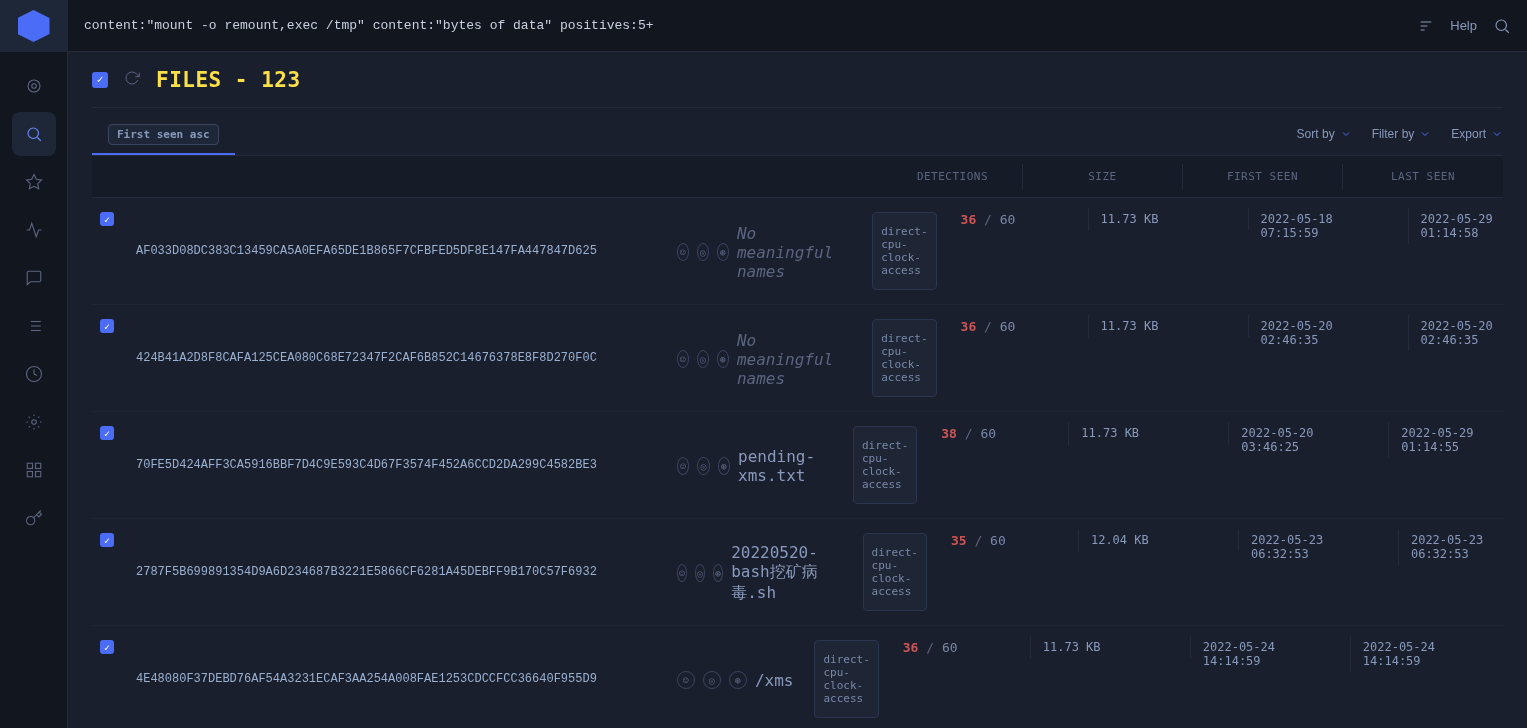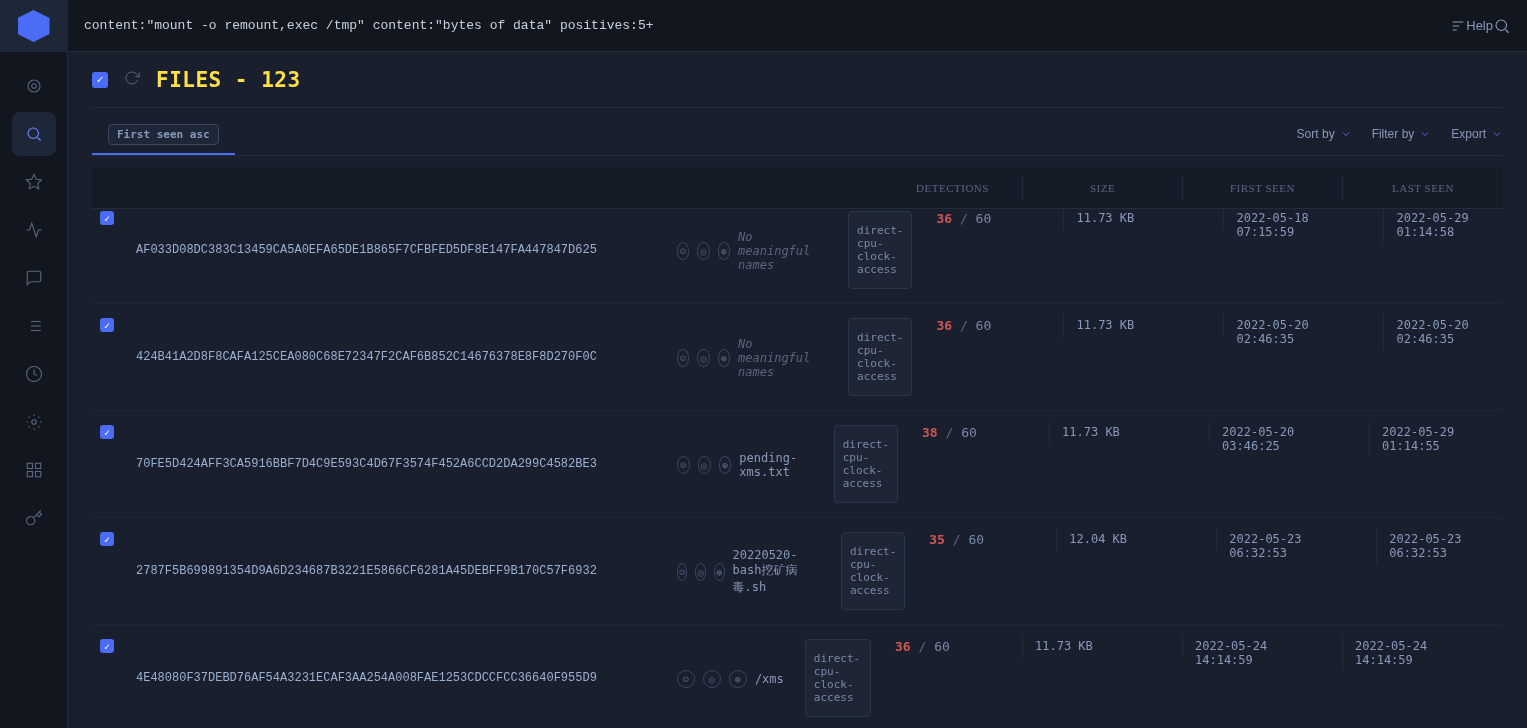--- a/index.html
+++ b/index.html
@@ -87,20 +87,21 @@
       background: transparent;
       border: none;
       outline: none;
       color: #c8d0e0;
       font-size: 13px;
       font-family: 'Courier New', monospace;
     }
     .topbar-actions {
       display: flex;
       align-items: center;
+      gap: 16px;
     }
     .topbar-btn {
       color: #8899bb;
       cursor: pointer;
       font-size: 13px;
       background: none;
       border: none;
       display: flex;
       align-items: center;
       gap: 6px;
@@ -207,23 +208,22 @@
       flex: 1;
       overflow-y: auto;
     }
     .table-header {
       display: grid;
       grid-template-columns: 32px 1fr 140px 160px 160px 160px;
       background: #161b28;
       border-bottom: 1px solid #252b3a;
       padding: 8px 0;
       position: sticky;
-      top: 12px;
+      top: 0;
       z-index: 10;
-      font-family: Liberation Serif, serif;
     }
     .th {
       padding: 6px 12px;
       font-size: 11px;
       color: #5a6580;
       text-align: left;
       text-transform: uppercase;
       letter-spacing: 0.5px;
     }
     .th.center { text-align: center; }
@@ -291,21 +291,21 @@
       height: 18px;
       border-radius: 50%;
       border: 1px solid #3a4560;
       display: inline-flex;
       align-items: center;
       justify-content: center;
       font-size: 10px;
       color: #5a6580;
     }
     .file-name {
-      font-size: 12px;
+      font-size: 16px;
       color: #5a6580;
       font-style: italic;
     }
     .file-name.has-name { color: #8899bb; font-style: normal; }
     .file-tag {
       display: inline-block;
       background: #1e2535;
       border: 1px solid #2a3550;
       border-radius: 4px;
       padding: 12px 8px;

